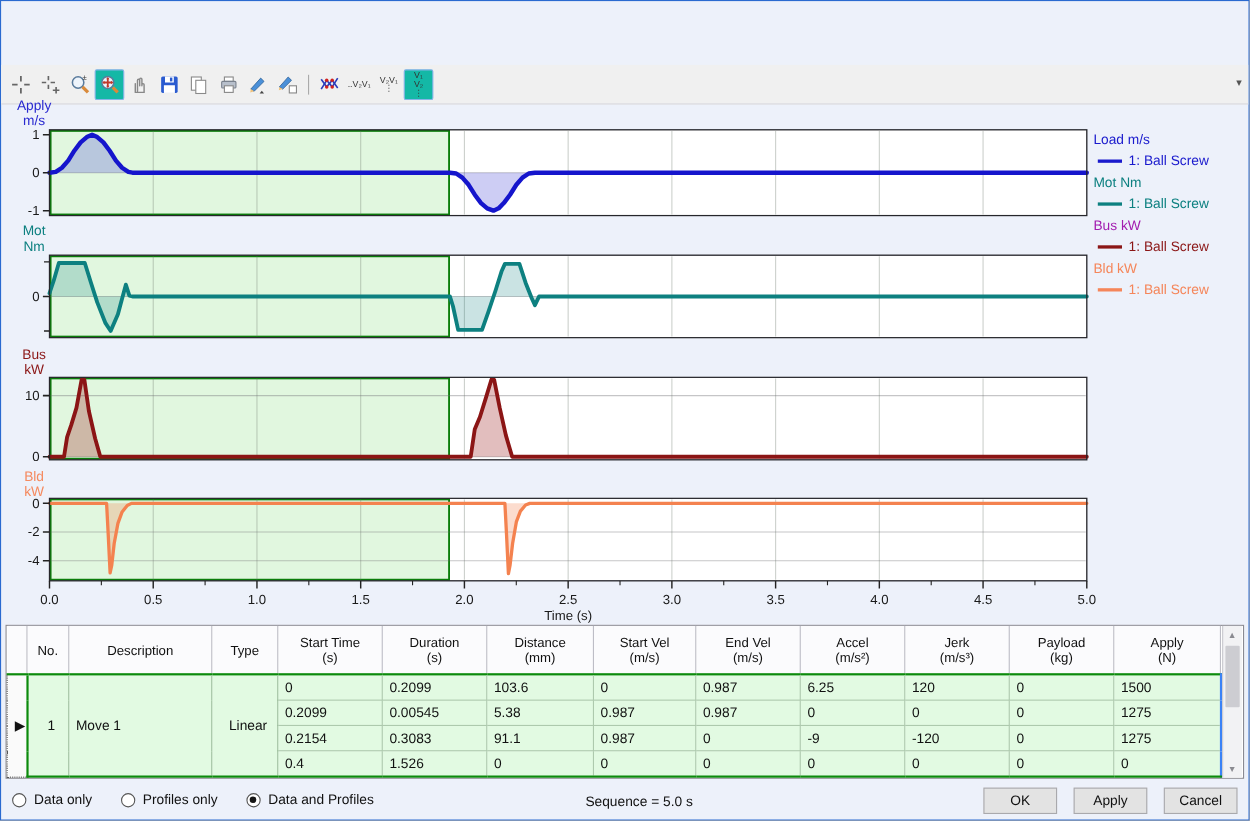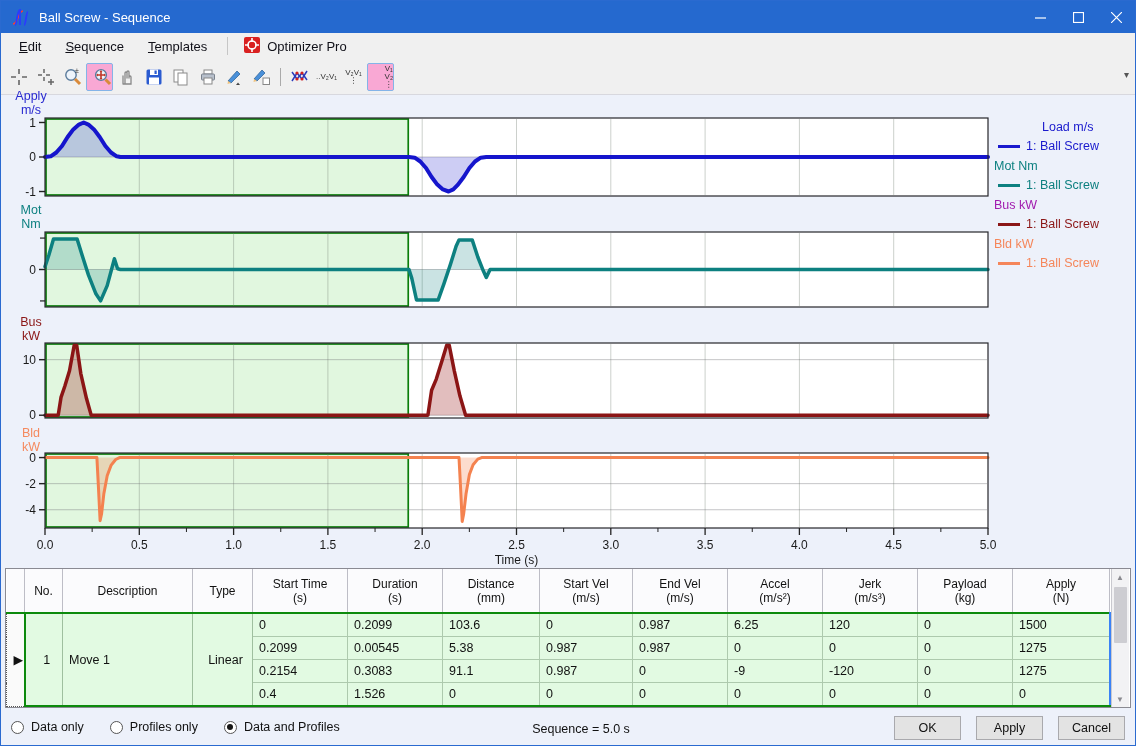--- a/index.html
+++ b/index.html
@@ -17,21 +17,21 @@
   .menubar{position:absolute;left:0;top:32px;width:100%;height:26px;background:#f0f0f0;
     display:flex;align-items:center;padding-left:6px;box-sizing:border-box;}
   .menu-item{display:inline-block;font-size:13px;color:#101018;padding:3px 12px;}
   .menu-item::first-letter{text-decoration:underline;}
   .menu-sep{width:1px;height:18px;background:#c6c6c6;margin:0 8px;}
   .opt-item{display:flex;align-items:center;gap:7px;padding:2px 8px;font-size:13px;color:#101018;}
   
   .toolbar{position:absolute;left:0;top:58px;width:100%;height:36px;background:#f0f0f0;
     border-bottom:1px solid #d8d8de;display:flex;align-items:center;padding-left:4px;box-sizing:border-box;}
   .tbtn{width:25px;height:26px;display:flex;align-items:center;justify-content:center;border:1px solid transparent;border-radius:2px;}
-  .tbtn.selected{background:#f9a8d4;border-color:#84b4e8;justify-content:flex-end;}
+  .tbtn.selected{background:#14b8a6;border-color:#84b4e8;}
   .tbtn .tiny{font-size:8px;line-height:8px;color:#333;text-align:center;white-space:pre;}
   .tb-sep{width:1px;height:18px;background:#aaa;margin:0 5px;}
   .tb-overflow{position:absolute;right:6px;top:10px;color:#555;font-size:10px;}
   
   .axis-label{position:absolute;left:10px;width:40px;text-align:center;font-size:12.5px;line-height:14px;}
   .chart-svg{position:absolute;left:0;}
   .legend{position:absolute;left:993px;top:120px;width:142px;font-size:12.5px;line-height:13px;}
   .legend .grp{margin-top:0px;}
   .legend .itm{display:flex;align-items:center;gap:6px;margin:6px 0 7px 4px;}
   .legend .sw{display:inline-block;width:22px;height:3px;}
@@ -62,63 +62,21 @@
   .radio.checked .rdot::after{content:"";position:absolute;left:2.5px;top:2.5px;width:6px;height:6px;border-radius:50%;background:#151515;}
   .status{position:absolute;left:470px;top:11px;width:220px;text-align:center;font-size:12.5px;color:#111;}
   .btn{position:absolute;top:5px;width:67px;height:24px;background:#e3e3e3;border:1px solid #a9a9ad;
     font-size:12.5px;color:#111;display:flex;align-items:center;justify-content:center;font-family:"Liberation Sans",sans-serif;}
 </style>
 </head>
 <body>
 
 <div class="window">
 
-  <div class="titlebar">
-    <span class="app-icon">
-      <svg width="19" height="19" viewBox="0 0 19 19">
-        <path d="M2,16 C7,16 7,3 12,3" stroke="#ff3b30" stroke-width="1.6" fill="none"></path>
-        <path d="M4,17 C6,17 6,2 9,2 L9,17 M13,17 C15,17 15,4 17,4" stroke="#2a3bff" stroke-width="1.8" fill="none"></path>
-      </svg>
-    </span>
-    <span class="title">Ball Screw - Sequence</span>
-    <div class="win-controls">
-      <span class="win-btn">
-          <svg width="11" height="11">
-            <line x1="0" y1="6" x2="11" y2="6" stroke="#fff" stroke-width="1.2"></line>
-          </svg>
-        </span>
-      <span class="win-btn">
-          <svg width="11" height="11">
-            <rect x="0.5" y="0.5" width="10" height="10" fill="none" stroke="#fff" stroke-width="1.2"></rect>
-          </svg>
-        </span>
-      <span class="win-btn">
-          <svg width="11" height="11">
-            <path d="M0,0 L11,11 M11,0 L0,11" stroke="#fff" stroke-width="1.2"></path>
-          </svg>
-        </span>
-    </div>
-  </div>
-
-  <div class="menubar">
-    <span class="menu-item">Edit</span>
-    <span class="menu-item">Sequence</span>
-    <span class="menu-item">Templates</span>
-    <span class="menu-sep"></span>
-    <span class="opt-item">
-      <span>
-        <svg width="16" height="16" viewBox="0 0 16 16">
-            <rect x="0" y="0" width="16" height="16" rx="2" fill="#d92121"></rect>
-            <circle cx="8" cy="8" r="4" fill="none" stroke="#fff" stroke-width="1.6"></circle>
-            <path d="M8,1 V5 M8,11 V15 M1,8 H5 M11,8 H15" stroke="#fff" stroke-width="1.6"></path>
-          </svg>
-      </span>
-      <span>Optimizer Pro</span>
-    </span>
-  </div>
+
 
   <div class="toolbar">
     <span class="tbtn">
         <svg width="18" height="18">
           <path d="M9,1 V6 M9,12 V17 M1,9 H6 M12,9 H17" stroke="#666" stroke-width="1.6"></path>
         </svg>
       </span>
     <span class="tbtn">
         <svg width="18" height="18">
           <path d="M7,1 V5 M7,9 V13 M1,7 H5 M9,7 H13" stroke="#666" stroke-width="1.5"></path>
@@ -345,21 +303,21 @@
       <line x1="801.55" y1="0" x2="801.55" y2="4" stroke="#222" stroke-width="1"></line>
       <line x1="848.7" y1="0" x2="848.7" y2="7" stroke="#222" stroke-width="1.3"></line>
       <text x="848.7" y="21" text-anchor="middle" fill="#1a1a1a" font-size="12">4.5</text>
       <line x1="895.8499999999999" y1="0" x2="895.8499999999999" y2="4" stroke="#222" stroke-width="1"></line>
       <line x1="943" y1="0" x2="943" y2="7" stroke="#222" stroke-width="1.3"></line>
       <text x="943" y="21" text-anchor="middle" fill="#1a1a1a" font-size="12">5.0</text>
       <text x="471.5" y="36" text-anchor="middle" fill="#1a1a1a" font-size="12">Time (s)</text>
     </svg>
 
   <div class="legend" id="legend">
-      <div class="grp" style="color: rgb(26, 26, 205); margin-left: 48px;">Load m/s</div>
+      <div class="grp" style="color: rgb(26, 26, 205);">Load m/s</div>
       <div class="itm" style="color: rgb(26, 26, 205);">
         <span class="sw" style="background: rgb(26, 26, 205);"></span>
         <span>1: Ball Screw</span>
       </div>
       <div class="grp" style="color: rgb(13, 128, 128);">Mot Nm</div>
       <div class="itm" style="color: rgb(13, 128, 128);">
         <span class="sw" style="background: rgb(13, 128, 128);"></span>
         <span>1: Ball Screw</span>
       </div>
       <div class="grp" style="color: #a21caf;">Bus kW</div>

